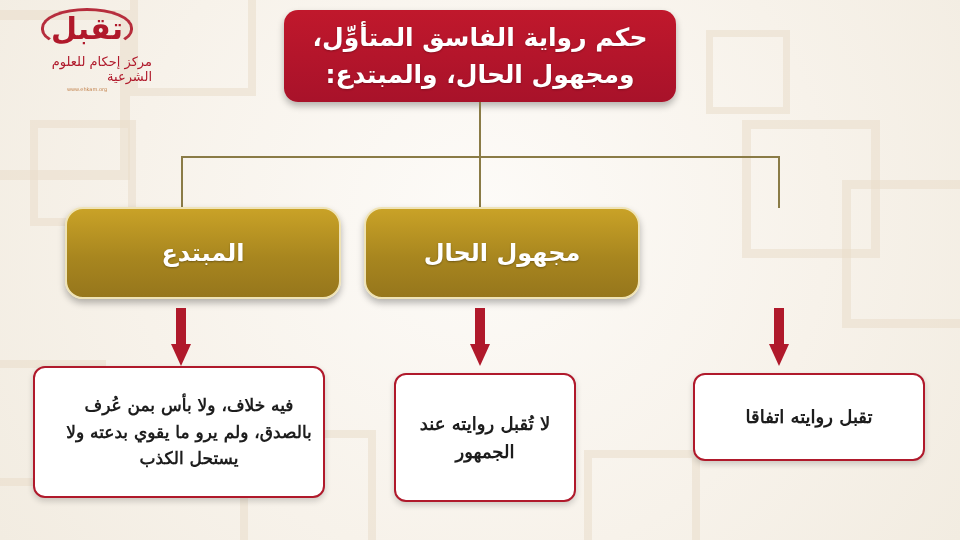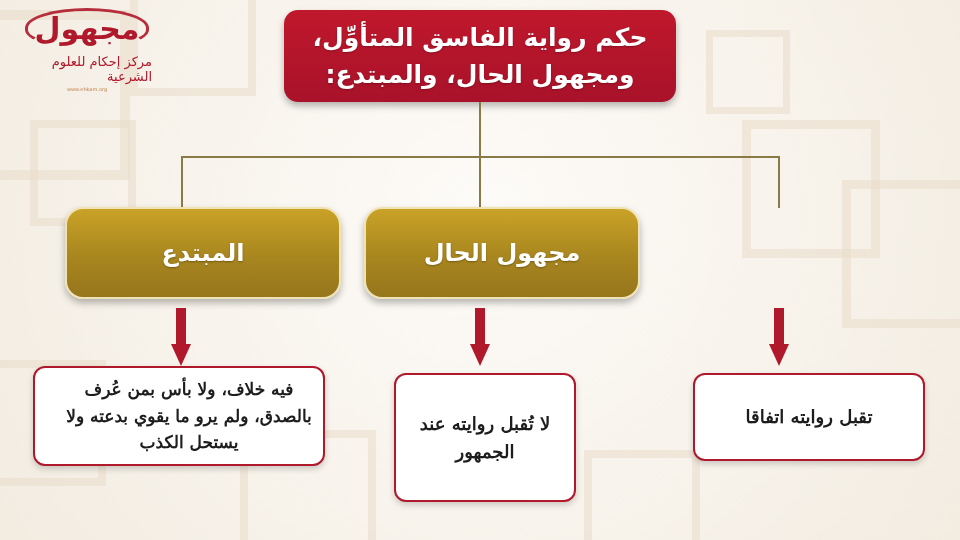--- a/index.html
+++ b/index.html
@@ -192,40 +192,40 @@
   }
   .leaf span {
     color: #1d1d1d;
     font-size: 18px;
     font-weight: bold;
     line-height: 1.55;
     font-family: "DejaVu Serif", "Liberation Serif", serif;
   }
   .leaf.l-1 { left: 693px; top: 373px; width: 232px; height: 88px; }
   .leaf.l-2 { left: 394px; top: 373px; width: 182px; height: 129px; }
-  .leaf.l-3 { left: 33px;  top: 366px; width: 292px; height: 100px; padding-left: 30px; }
+  .leaf.l-3 { left: 33px;  top: 366px; width: 292px; height: 132px; padding-left: 30px; }
   .leaf.l-3 span { font-size: 17px; }
 </style>
 </head>
 <body>
 
 <div class="stage">
 
   <div class="wm a"></div>
   <div class="wm b"></div>
   <div class="wm c"></div>
   <div class="wm d"></div>
   <div class="wm e"></div>
   <div class="wm f"></div>
   <div class="wm g"></div>
   <div class="wm h"></div>
   <div class="wm i"></div>
 
   <div class="logo">
-    <div class="logo-mark">مجهول</div>
+    <div class="logo-mark">تقبل</div>
     <div class="logo-sub">مركز إحكام للعلوم الشرعية</div>
     <div class="logo-sub2">www.ehkam.org</div>
   </div>
 
   <div class="title-box">
     <div class="title-text">حكم رواية الفاسق المتأوِّل، ومجهول الحال، والمبتدع:</div>
   </div>
 
   <div class="conn conn-v-main"></div>
   <div class="conn conn-h"></div>

